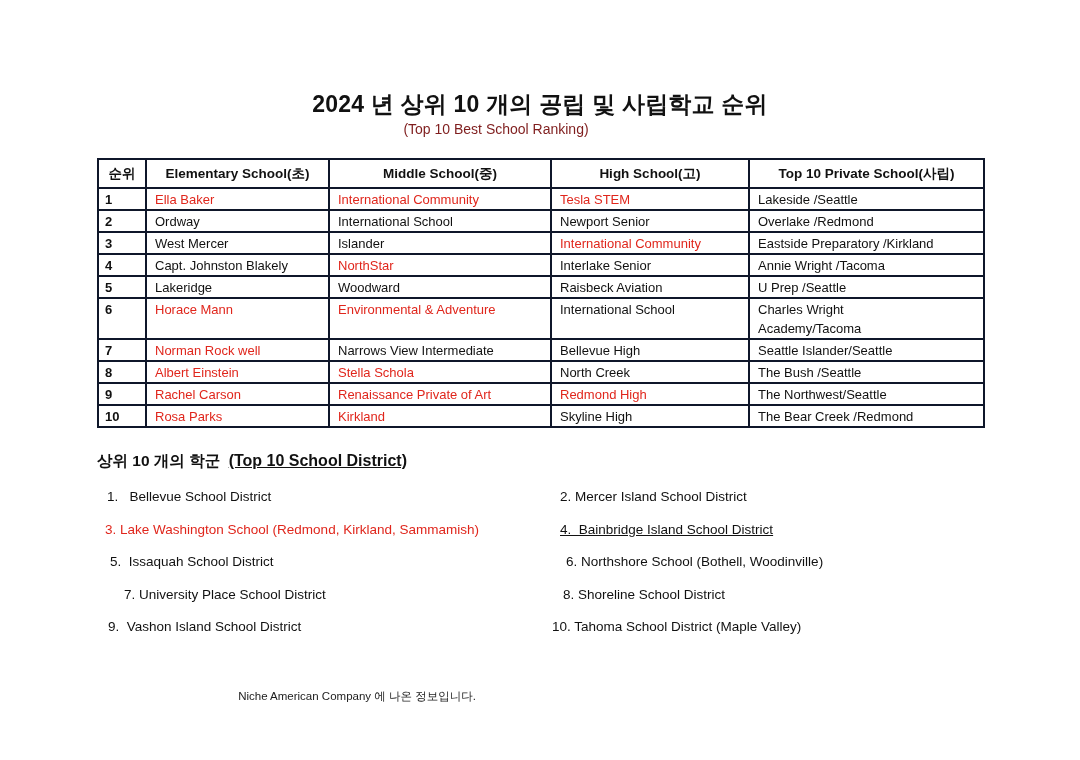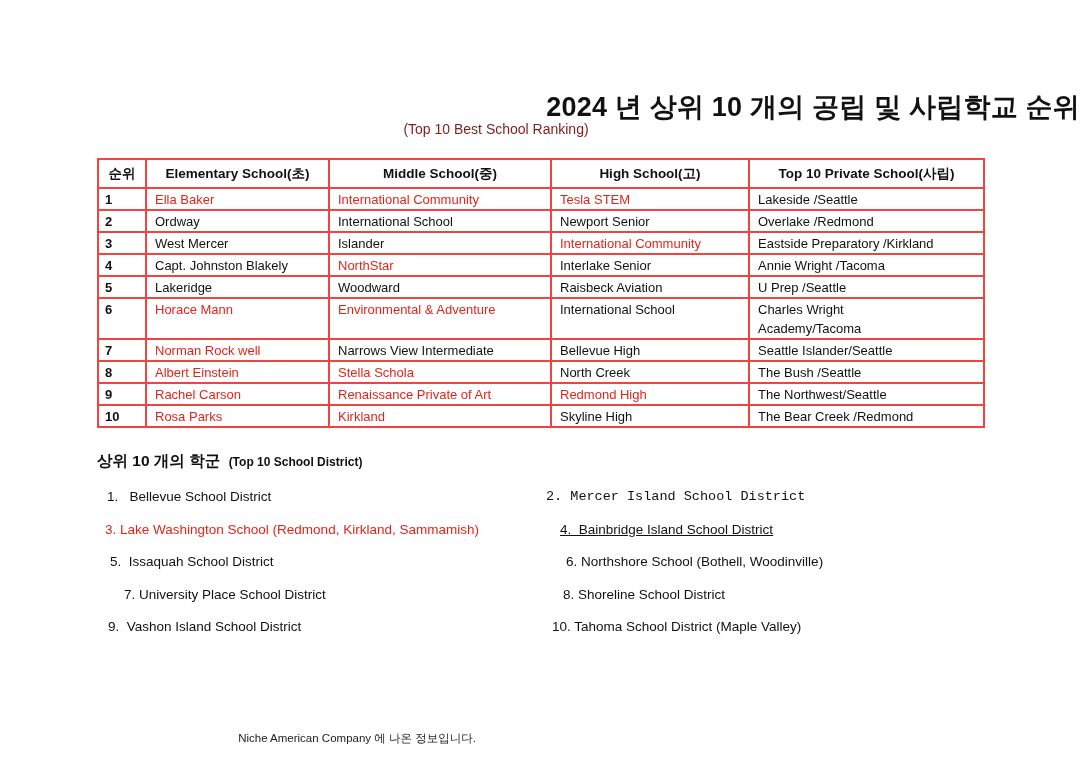--- a/index.html
+++ b/index.html
@@ -15,22 +15,22 @@
     height: 760px;
     background: #ffffff;
     overflow: hidden;
   }
 
   
   .title {
     position: absolute;
     top: 89px; left: 0;
     width: 1080px;
-    text-align: right;
-    font-size: 27px;
+    text-align: center;
+    font-size: 23px;
     font-weight: bold;
     letter-spacing: 0.2px;
   }
   .subtitle-wrap {
     position: absolute;
     top: 120px; left: 0;
     width: 1080px;
     text-align: center;
   }
   .subtitle {
@@ -42,21 +42,21 @@
 
   
   table.rank-table {
     position: absolute;
     top: 158px; left: 97px;
     width: 886px;
     border-collapse: collapse;
     table-layout: fixed;
   }
   table.rank-table th, table.rank-table td {
-    border: 2px solid #ef4444;
+    border: 2px solid #0f172a;
     vertical-align: top;
     overflow: hidden;
   }
   table.rank-table th {
     height: 29px;
     font-size: 13.5px;
     font-weight: bold;
     text-align: center;
     vertical-align: middle;
     padding: 2px 1px;
@@ -75,55 +75,54 @@
   table.rank-table td.red { color: var(--red); }
 
   
   .district-heading {
     position: absolute;
     top: 451px; left: 97px;
     font-weight: bold;
     white-space: nowrap;
   }
   .district-heading .ko { font-size: 15.5px; }
-  .district-heading .en { font-size: 12px; margin-left: 4px; }
+  .district-heading .en { font-size: 16px; margin-left: 4px; text-decoration: underline; }
 
   .district-grid {
     position: absolute;
     top: 489px; left: 97px;
     width: 886px;
     display: grid;
     grid-template-columns: 443px 1fr;
     grid-auto-rows: 32.6px;
     align-items: start;
   }
   .district-item {
     font-size: 13.5px;
     line-height: 15px;
     white-space: pre;
   }
   .district-item.red { color: var(--red); }
   .district-item.i0 { margin-left: 10px; }
-  .district-item.i1 { margin-left: 6px; font-family: Liberation Mono, monospace; }
+  .district-item.i1 { margin-left: 20px; }
   .district-item.i2 { margin-left: 8px;  }
   .district-item.i3 { margin-left: 20px; text-decoration: underline; }
   .district-item.i4 { margin-left: 13px; }
   .district-item.i5 { margin-left: 26px; }
   .district-item.i6 { margin-left: 27px; }
   .district-item.i7 { margin-left: 23px; }
   .district-item.i8 { margin-left: 11px; }
   .district-item.i9 { margin-left: 12px; }
 
   
   .footer-wrap {
     position: absolute;
     top: 686px; left: 0;
     width: 896px;
     text-align: center;
-    margin-top: 42px;
   }
   .footer-note {
     position: relative;
     left: -91px;
     font-size: 11.5px;
     color: #1c1c1c;
   }
 </style>
 </head>
 <body>

